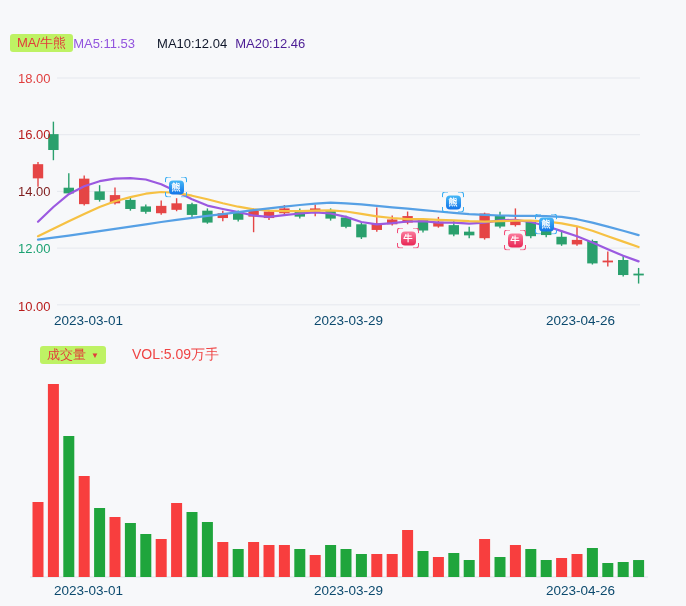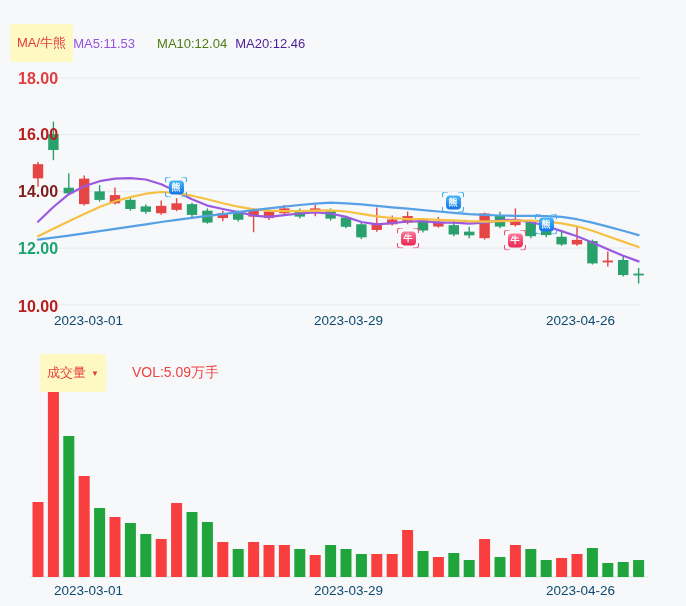--- a/index.html
+++ b/index.html
@@ -2,28 +2,28 @@
 <html><head>
 <meta charset="utf-8">
 <style>
   html,body{margin:0;padding:0;}
   body{font-family:"Liberation Sans","DejaVu Sans",sans-serif;background:#f7f8fa;}
   .app{position:relative;width:686px;height:606px;background:#f7f8fa;overflow:hidden;}
   .hdr{position:absolute;left:10px;top:6px;height:22px;white-space:nowrap;}
   .hdr .title{font-size:16px;font-weight:bold;color:#2f3338;}
   .hdr .code{font-size:16px;color:#a2a7ae;margin-left:7px;}
   .ma-row{position:absolute;left:10px;top:33px;height:20px;display:flex;align-items:center;font-size:13px;white-space:nowrap;}
-  .pill{display:inline-flex;align-items:center;background:#fef9c3;border-radius:3px;padding:10px 7px;color:#e23b3b;font-size:13px;cursor:pointer;}
+  .pill{display:inline-flex;align-items:center;background:#bef264;border-radius:3px;padding:0 7px;color:#e23b3b;font-size:13px;cursor:pointer;}
   .ma-row .ma5{color:#9254de;}
-  .ma-row .ma10{color:#4d7c0f;margin-left:22px;}
+  .ma-row .ma10{color:#0f172a;margin-left:22px;}
   .ma-row .ma20{color:#4c1d95;margin-left:8px;}
   svg.chart{position:absolute;left:0;top:0;}
-  .ylab{position:absolute;left:18px;width:40px;font-size:16px;line-height:13px;font-weight:bold;}
+  .ylab{position:absolute;left:18px;width:40px;font-size:13px;line-height:13px;}
   .xlab{position:absolute;transform:translateX(-50%);font-size:13.5px;color:#0c4a6e;white-space:nowrap;}
-  .vol-row{position:absolute;left:40px;top:354px;display:flex;align-items:center;white-space:nowrap;}
+  .vol-row{position:absolute;left:40px;top:346px;display:flex;align-items:center;white-space:nowrap;}
   .vol-row .tri{font-size:8px;margin-left:5px;color:#e23b3b;}
   .vol-row .voltext{font-size:14px;color:#ef4444;margin-left:26px;}
   .marker{position:absolute;width:22px;height:21px;transform:translate(-50%,-50%);cursor:pointer;}
   .marker .badge{position:absolute;left:3.5px;top:3.5px;width:15px;height:14px;border-radius:4px;color:#fff;
     font-size:9px;font-weight:bold;display:flex;align-items:center;justify-content:center;line-height:1;}
   .marker.bear .badge{background:linear-gradient(180deg,#45b8f7,#1273e8);}
   .marker.bull .badge{background:linear-gradient(180deg,#fb7b9d,#e82554);}
   .corner{position:absolute;width:5px;height:5px;}
   .marker.bear .corner{border-color:#36acf2;}
   .marker.bull .corner{border-color:#f24a77;}

